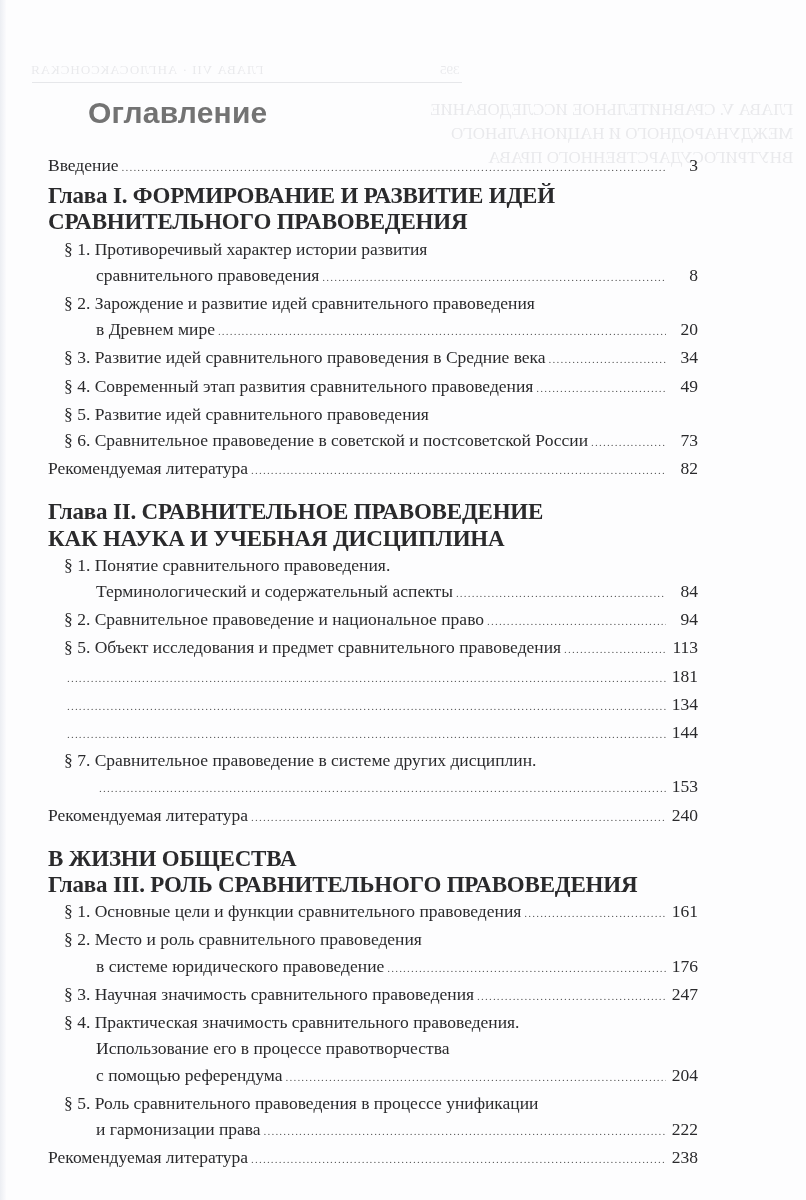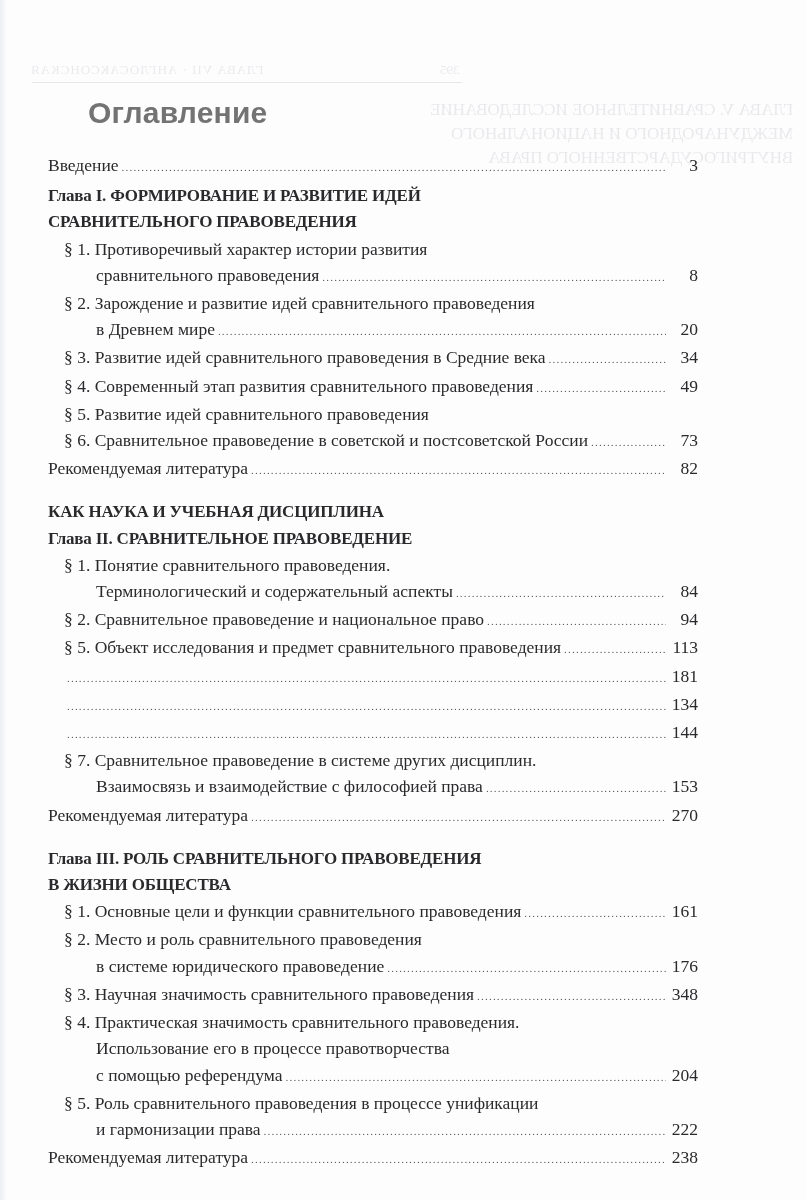--- a/index.html
+++ b/index.html
@@ -78,21 +78,21 @@
     .row .pg {
       flex: 0 0 auto;
       min-width: 28px;
       text-align: right;
     }
     .line { white-space: nowrap; }
     .indent1 { padding-left: 16px; }
     .indent2 { padding-left: 48px; }
     .chapter {
       font-weight: bold;
-      font-size: 17px;
+      font-size: 23px;
       letter-spacing: -0.2px;
       margin-top: 4px;
     }
     .chapter.first { margin-top: 3px; }
     .chapter-gap { height: 12px; }
   </style>
 </head>
 <body>
 
 <div class="page">
@@ -167,22 +167,22 @@
         <span class="label">Рекомендуемая литература</span>
         <span class="dots"></span>
         <span class="pg">82</span>
       </div>
     </div>
 
     <div class="chapter-gap"></div>
 
     <div>
       <div class="chapter">
+        <div class="line">Глава II. СРАВНИТЕЛЬНОЕ ПРАВОВЕДЕНИЕ</div>
         <div class="line">КАК НАУКА И УЧЕБНАЯ ДИСЦИПЛИНА</div>
-        <div class="line">Глава II. СРАВНИТЕЛЬНОЕ ПРАВОВЕДЕНИЕ</div>
       </div>
 
       <div>
         <div class="line indent1">§ 1. Понятие сравнительного правоведения.</div>
         <div class="row indent2">
           <span class="label">Терминологический и содержательный аспекты</span>
           <span class="dots"></span>
           <span class="pg">84</span>
         </div>
       </div>
@@ -210,60 +210,59 @@
       </div>
 
       <div class="row indent1">
         <span class="dots"></span>
         <span class="pg">144</span>
       </div>
 
       <div>
         <div class="line indent1">§ 7. Сравнительное правоведение в системе других дисциплин.</div>
         <div class="row indent2">
-          <span class="label">Взаимосвязь и взаимодействие с философией права</span>
           <span class="dots"></span>
           <span class="pg">153</span>
         </div>
       </div>
 
       <div class="row">
         <span class="label">Рекомендуемая литература</span>
         <span class="dots"></span>
-        <span class="pg">270</span>
+        <span class="pg">240</span>
       </div>
     </div>
 
     <div class="chapter-gap"></div>
 
     <div>
       <div class="chapter">
+        <div class="line">В ЖИЗНИ ОБЩЕСТВА</div>
         <div class="line">Глава III. РОЛЬ СРАВНИТЕЛЬНОГО ПРАВОВЕДЕНИЯ</div>
-        <div class="line">В ЖИЗНИ ОБЩЕСТВА</div>
       </div>
 
       <div class="row indent1">
         <span class="label">§ 1. Основные цели и функции сравнительного правоведения</span>
         <span class="dots"></span>
         <span class="pg">161</span>
       </div>
 
       <div>
         <div class="line indent1">§ 2. Место и роль сравнительного правоведения</div>
         <div class="row indent2">
           <span class="label">в системе юридического правоведение</span>
           <span class="dots"></span>
           <span class="pg">176</span>
         </div>
       </div>
 
       <div class="row indent1">
         <span class="label">§ 3. Научная значимость сравнительного правоведения</span>
         <span class="dots"></span>
-        <span class="pg">348</span>
+        <span class="pg">247</span>
       </div>
 
       <div>
         <div class="line indent1">§ 4. Практическая значимость сравнительного правоведения.</div>
         <div class="line indent2">Использование его в процессе правотворчества</div>
         <div class="row indent2">
           <span class="label">с помощью референдума</span>
           <span class="dots"></span>
           <span class="pg">204</span>
         </div>

